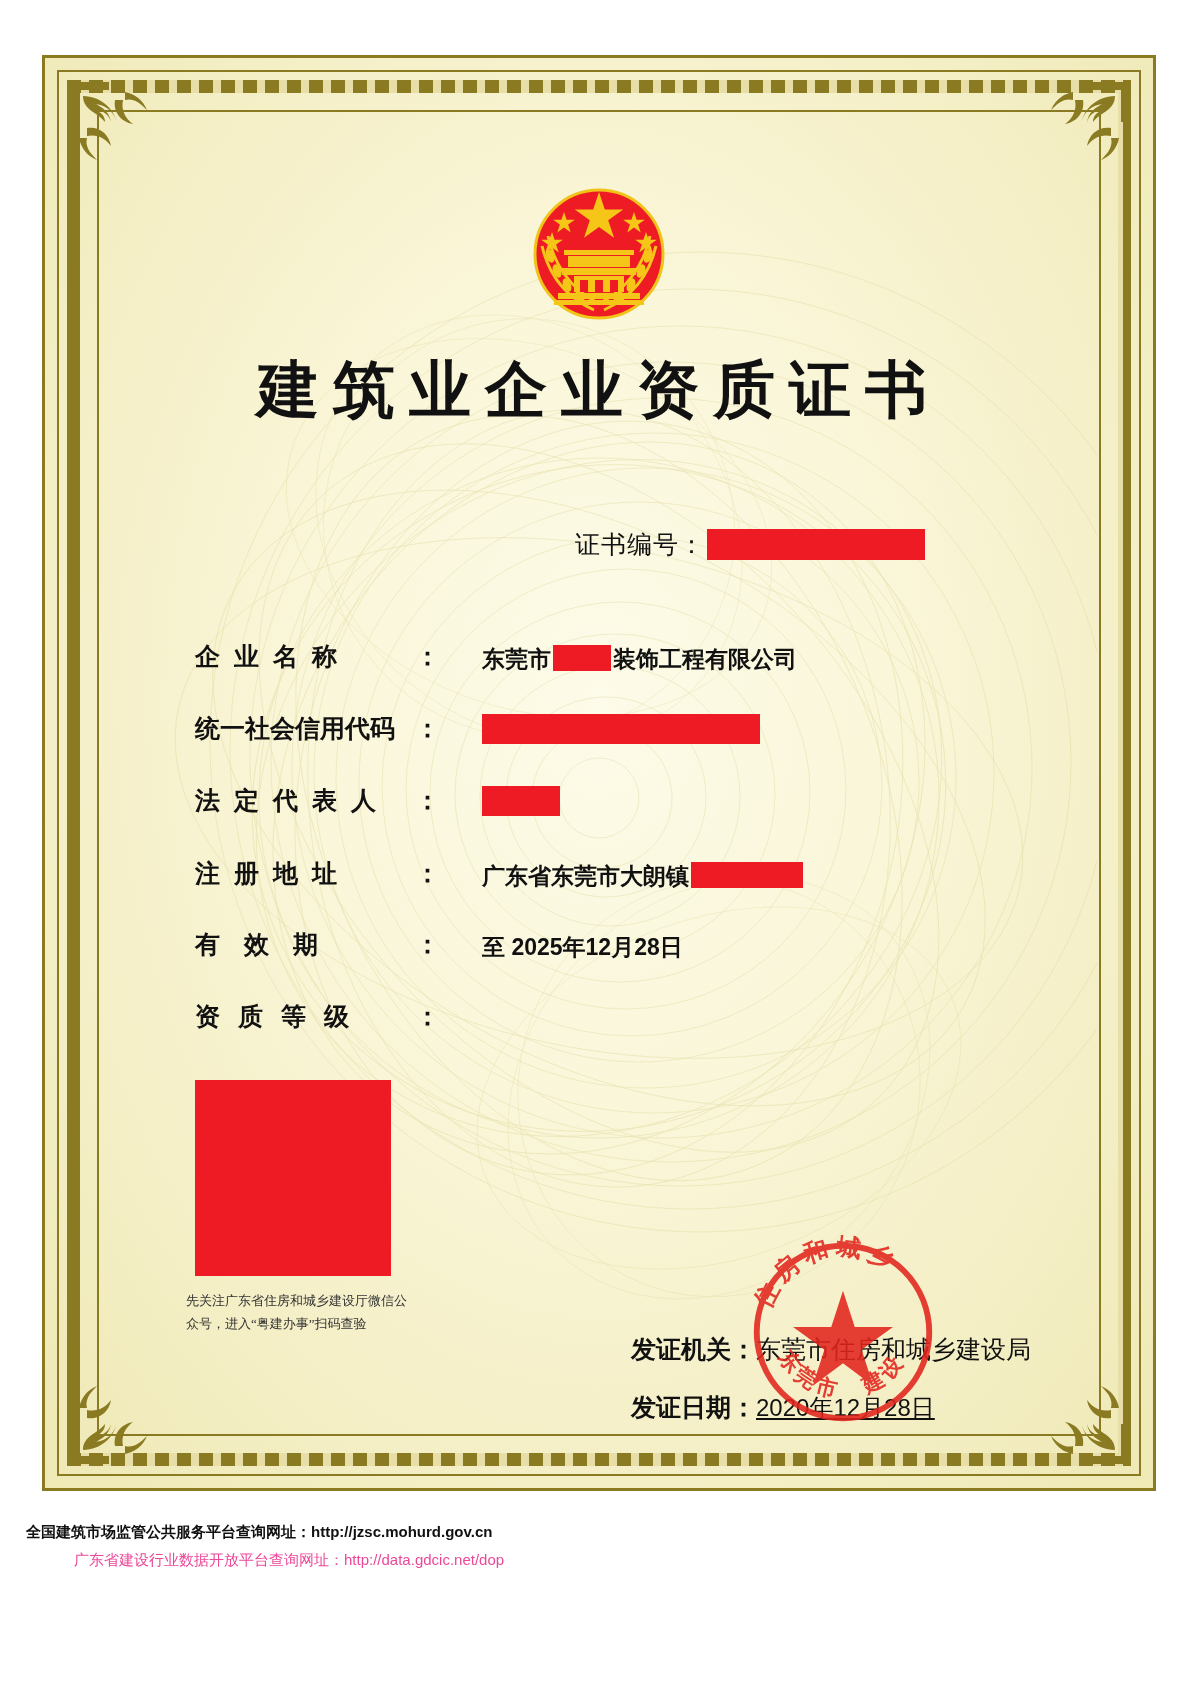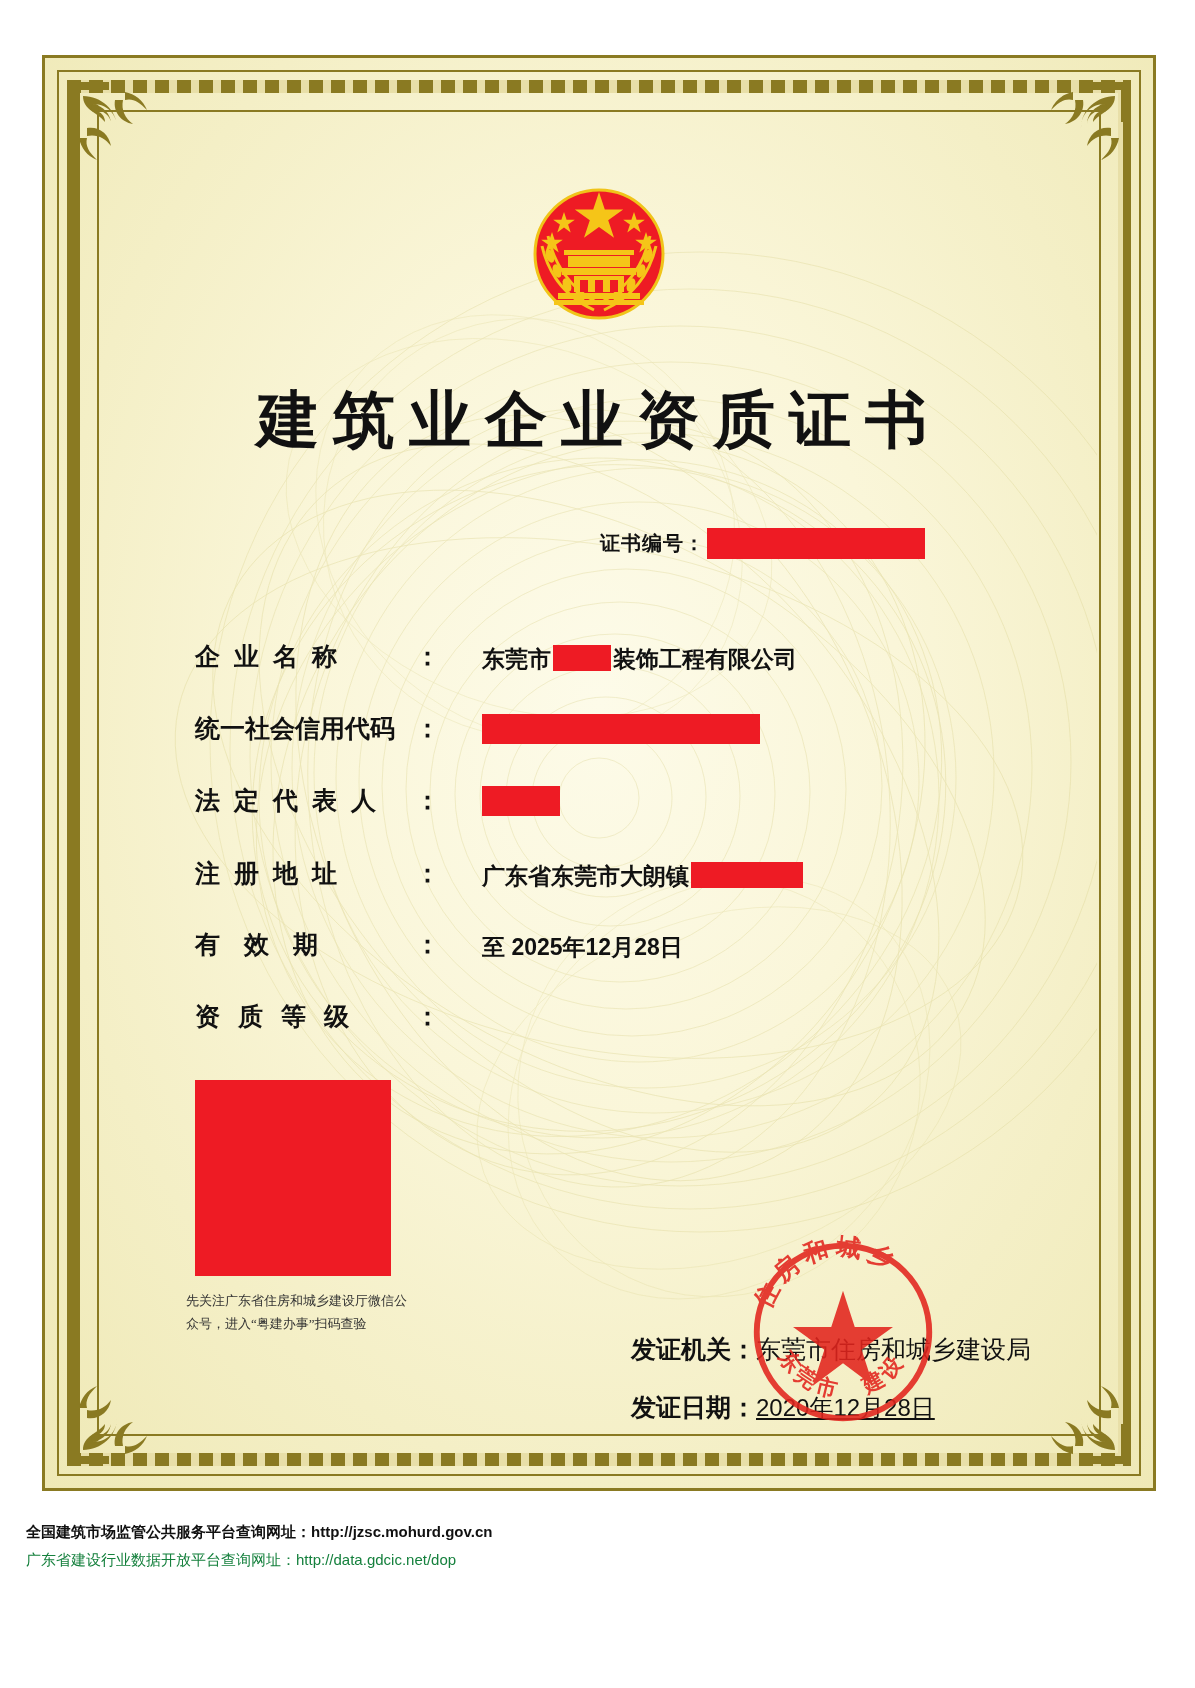--- a/index.html
+++ b/index.html
@@ -39,26 +39,25 @@
   .corner.br{right:20px;bottom:20px;transform:scale(-1,-1);}
 
   
   .emblem{position:absolute;left:50%;top:118px;transform:translateX(-50%);width:150px;height:150px;}
 
   
   .title{
     position:absolute;left:0;right:0;top:290px;text-align:center;
     font-size:62px;font-weight:700;letter-spacing:14px;color:#111;
     font-family:"DejaVu Sans","Liberation Sans",sans-serif;
-    margin-top:30px;
   }
 
   
   .cert-no{position:absolute;right:228px;top:470px;display:flex;align-items:center;}
-  .cert-no .lbl{font-size:20px;font-weight:700;color:#111;letter-spacing:1px;text-align:center;}
+  .cert-no .lbl{font-size:25px;font-weight:400;color:#111;letter-spacing:1px;text-align:center;}
   .redact{background:#ee1b24;display:inline-block;vertical-align:middle;}
   .cert-no .redact{width:218px;height:31px;margin-left:2px;}
 
   
   .fields{position:absolute;left:150px;top:582px;width:860px;}
   .row{display:flex;align-items:flex-start;margin-bottom:35px;gap:42px;}
   .row .label{
     width:245px;flex:0 0 245px;font-size:25px;font-weight:700;color:#111;
     display:flex;justify-content:space-between;
   }
@@ -80,21 +79,21 @@
   .issue .val{font-weight:400;font-size:25px;}
   .issue-date{position:absolute;left:586px;top:1333px;font-size:25px;font-weight:700;color:#111;}
   .issue-date .val{font-weight:400;font-size:24px;text-decoration:underline;}
 
   
   .seal{position:absolute;left:700px;top:1176px;width:196px;height:196px;}
   .seal svg{display:block;}
 
   
   .footer{position:absolute;left:26px;top:1518px;font-size:15px;color:#111;line-height:1.85;}
-  .footer .l2{color:#15803d;}
+  .footer .l2{color:#ec4899;margin-left:48px;}
   .footer b{font-weight:700;}
 </style>
 </head>
 <body>
 
 <div class="page">
 
   <div class="border-outer">
 
     <div class="guilloche">

